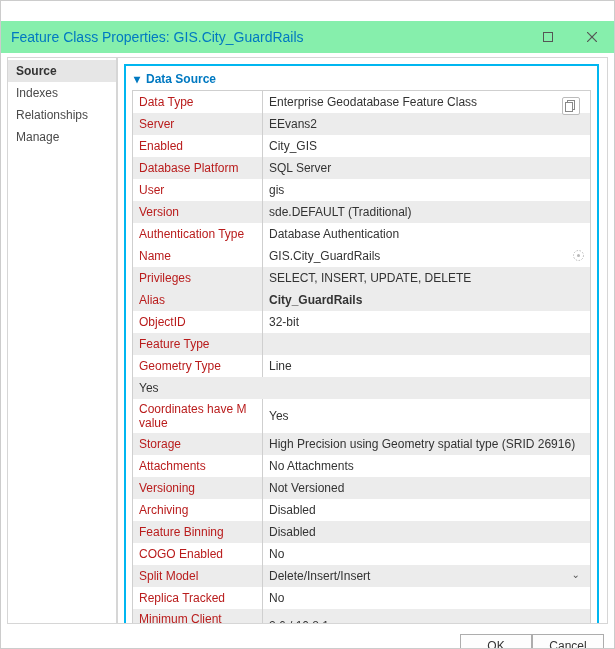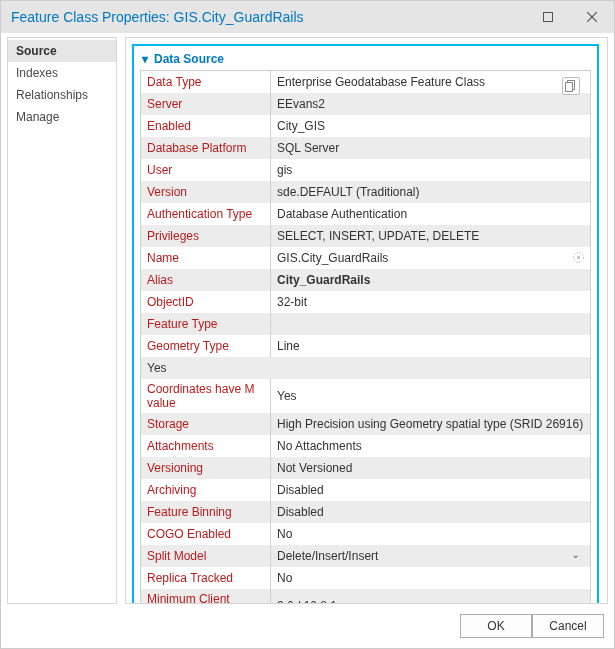--- a/index.html
+++ b/index.html
@@ -12,41 +12,41 @@
     width: 615px;
     height: 649px;
     overflow: hidden;
     border: 1px solid #ccc;
   }
   .titlebar {
     display: flex;
     align-items: center;
     height: 32px;
     padding: 0 0 0 10px;
-    background: #e5e5e5;
+    background: #86efac;
+    margin-top: 20px;
   }
   .titlebar-title {
     flex: 1;
     color: #0079c1;
     font-size: 14px;
     font-weight: 400;
   }
   .titlebar-btn {
     width: 44px;
     height: 32px;
     display: flex;
     align-items: center;
     justify-content: center;
     color: #555;
   }
   .main {
     display: flex;
     height: 575px;
     padding: 4px 6px;
-    gap: 8px;
   }
   .sidebar {
     width: 110px;
     border: 1px solid #d6d6d6;
     background: #fff;
     padding-top: 2px;
   }
   .sidebar-item {
     padding: 4px 8px;
     cursor: pointer;
@@ -218,34 +218,34 @@
             <div class="prop-value">gis</div>
           </div>
           <div class="prop-row alt">
             <div class="prop-label">Version</div>
             <div class="prop-value">sde.DEFAULT (Traditional)</div>
           </div>
           <div class="prop-row">
             <div class="prop-label">Authentication Type</div>
             <div class="prop-value">Database Authentication</div>
           </div>
-          <div class="prop-row alt">
-            <div class="prop-label">Privileges</div>
-            <div class="prop-value">SELECT, INSERT, UPDATE, DELETE</div>
-          </div>
           <div class="prop-row">
             <div class="prop-label">Name</div>
             <div class="prop-value">GIS.City_GuardRails<div class="locate-icon">
                 <svg width="13" height="13">
                   <circle cx="6.5" cy="6.5" r="5" fill="none" stroke="#888" stroke-dasharray="1.5,1.5"></circle>
                   <circle cx="6.5" cy="6.5" r="1.5" fill="#888"></circle>
                 </svg>
               </div></div>
           </div>
           <div class="prop-row alt">
+            <div class="prop-label">Privileges</div>
+            <div class="prop-value">SELECT, INSERT, UPDATE, DELETE</div>
+          </div>
+          <div class="prop-row alt">
             <div class="prop-label">Alias</div>
             <div class="prop-value bold">City_GuardRails</div>
           </div>
           <div class="prop-row">
             <div class="prop-label">ObjectID</div>
             <div class="prop-value">32-bit</div>
           </div>
           <div class="prop-row alt">
             <div class="prop-label">Feature Type</div>
           </div>

